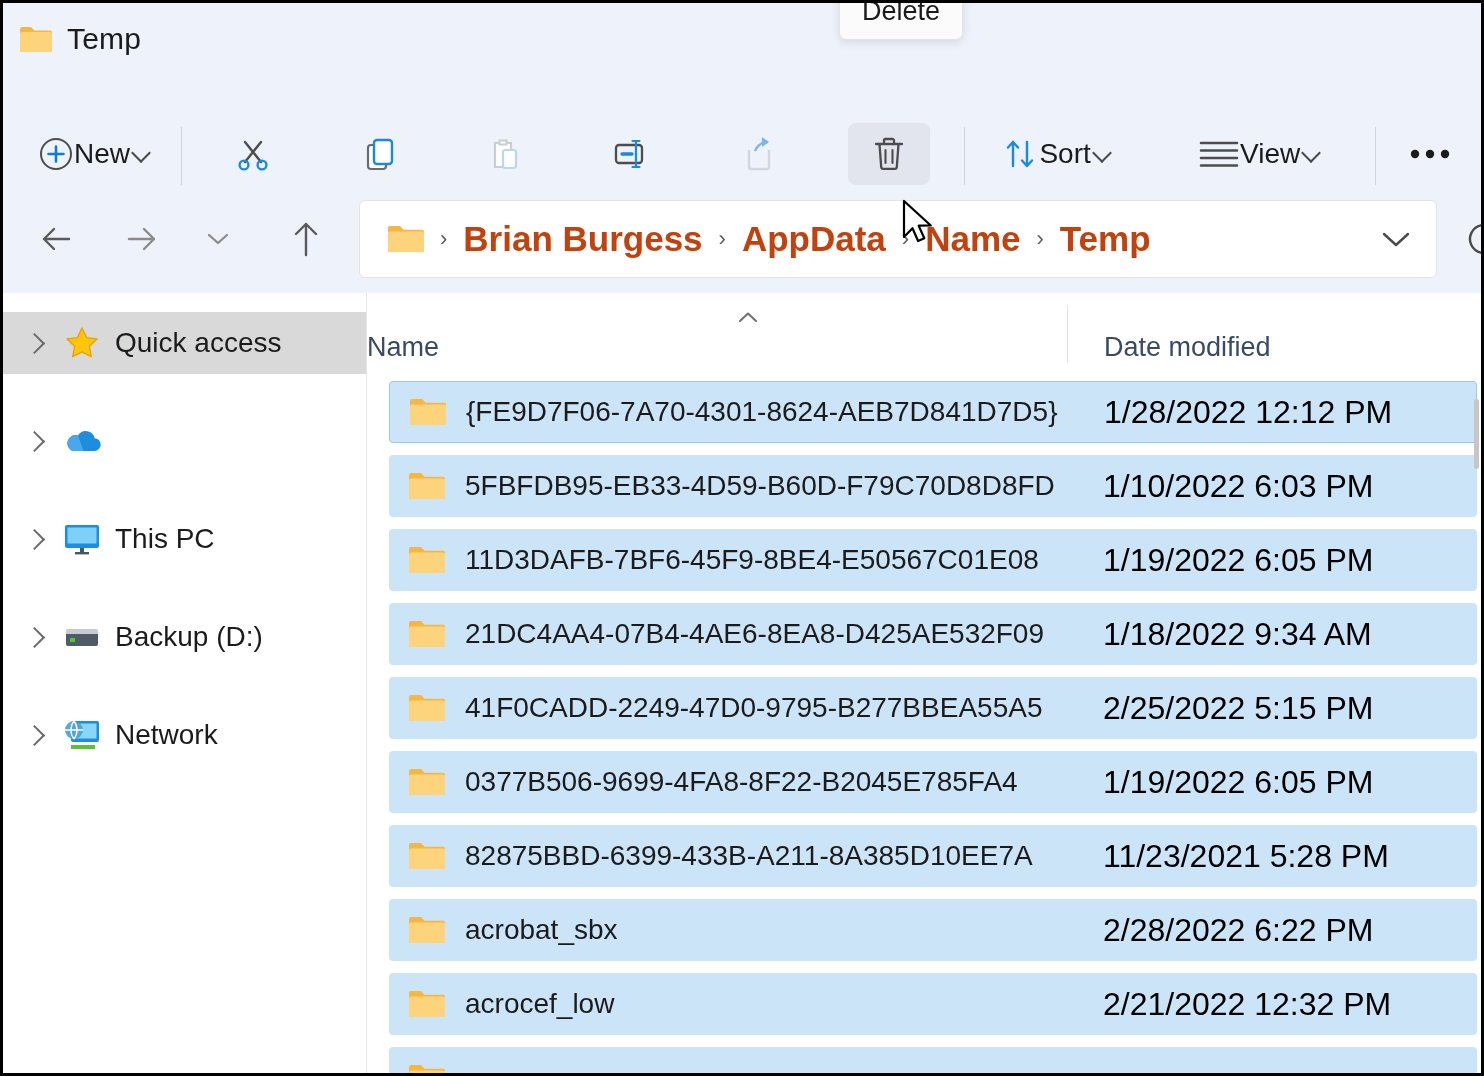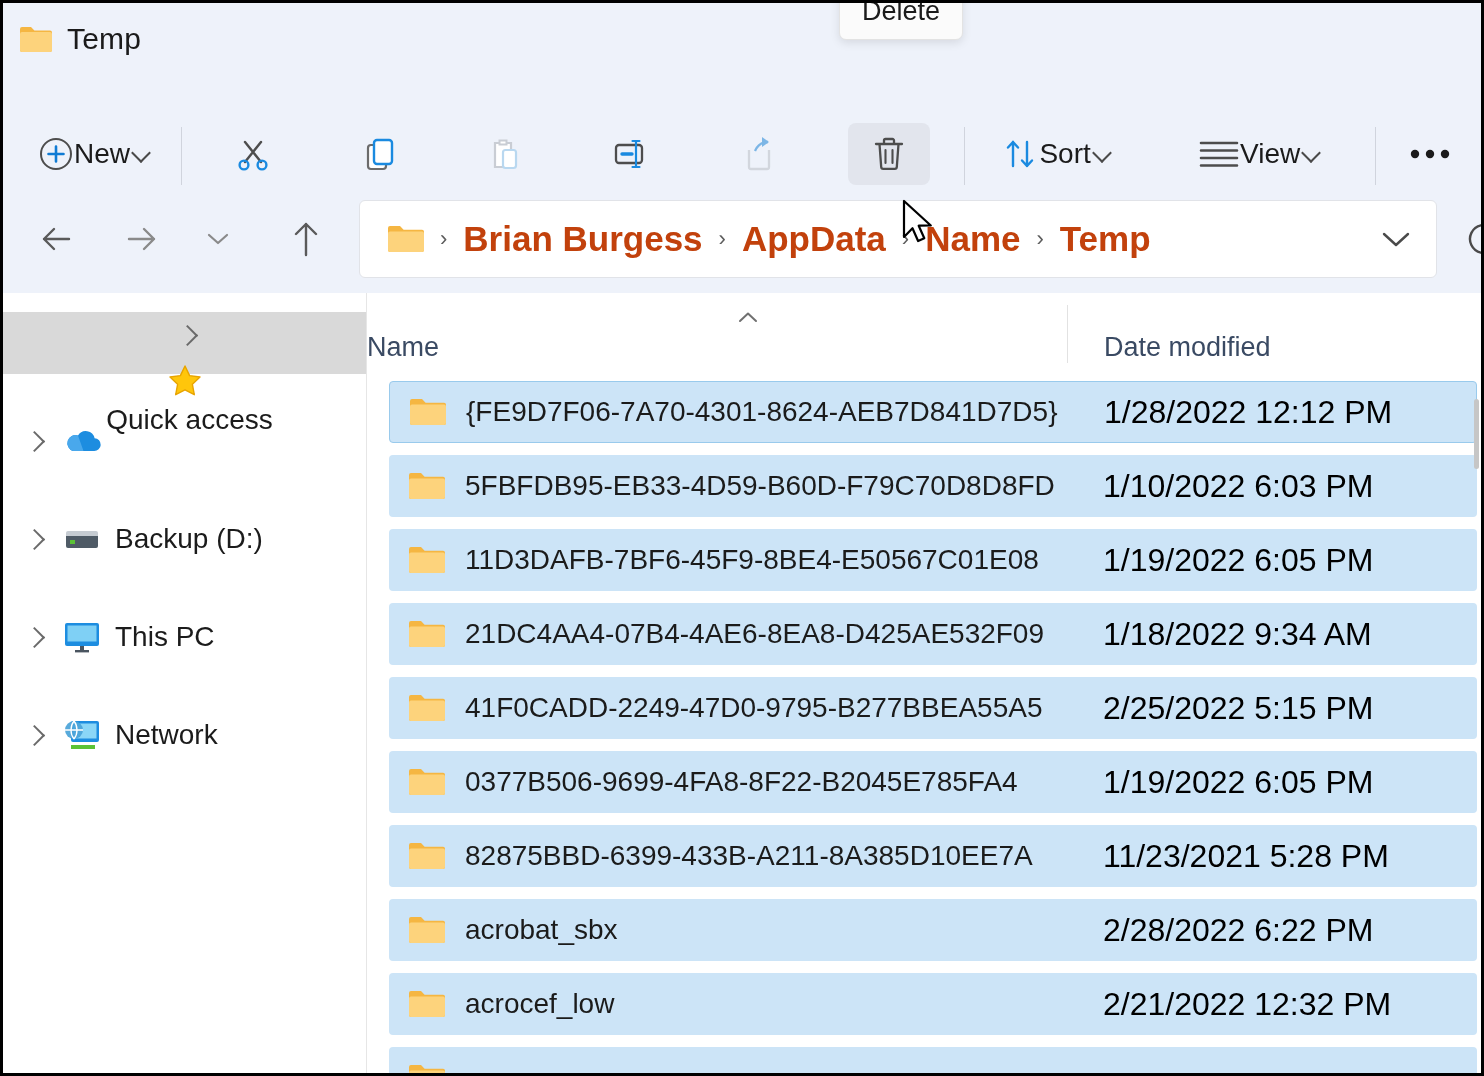--- a/index.html
+++ b/index.html
@@ -170,21 +170,21 @@
     padding-top: 8px;
   }
   .nav-item {
     height: 62px;
     display: flex;
     align-items: center;
     gap: 0;
     padding-left: 10px;
     margin: 11px 0;
   }
-  .nav-item.selected { background: #d9d9d9; flex-direction: column; }
+  .nav-item.selected { background: #d9d9d9; }
   .nav-expand {
     width: 46px; height: 46px;
     display: flex; align-items: center; justify-content: center;
     flex: none;
   }
   .nav-expand::after {
     content: "";
     width: 13px; height: 13px;
     border-right: 2.6px solid #6a6a6a;
     border-bottom: 2.6px solid #6a6a6a;
@@ -516,40 +516,40 @@
           <svg class="svgicon" width="40" height="30" viewBox="0 0 40 30">
             <path d="M11 25h21a6.4 6.4 0 00.6-12.8A9 9 0 0016 9.5 7.6 7.6 0 0011 25z" fill="#1d8de0"></path>
             <path d="M11 25h10.5L16 9.5A7.6 7.6 0 0011 25z" fill="#49a8ec"></path>
           </svg>
         </span>
       </div>
 
       <div class="nav-item" style="margin-top:36px">
         <span class="nav-expand"></span>
         <span class="nav-icon">
-          <svg class="svgicon" width="40" height="26" viewBox="0 0 40 26">
-            <path d="M4 10h32v10a2 2 0 01-2 2H6a2 2 0 01-2-2z" fill="#4f5b66"></path>
-            <path d="M6 5h28a2 2 0 012 2v3H4V7a2 2 0 012-2z" fill="#c6ccd2"></path>
-            <rect x="8" y="14" width="5" height="4" fill="#5bc236"></rect>
-          </svg>
-        </span>
-        <span class="nav-label">Backup (D:)</span>
-      </div>
-
-      <div class="nav-item" style="margin-top:36px">
-        <span class="nav-expand"></span>
-        <span class="nav-icon">
           <svg class="svgicon" width="40" height="36" viewBox="0 0 40 36">
             <rect x="3" y="4" width="34" height="23" rx="2" fill="#1d8de0"></rect>
             <rect x="5.5" y="6.5" width="29" height="16" fill="#7fd0f5"></rect>
             <path d="M13 31h14v2.4H13z" fill="#4a5560"></path>
             <path d="M18 27h4v4h-4z" fill="#4a5560"></path>
           </svg>
         </span>
         <span class="nav-label">This PC</span>
+      </div>
+
+      <div class="nav-item" style="margin-top:36px">
+        <span class="nav-expand"></span>
+        <span class="nav-icon">
+          <svg class="svgicon" width="40" height="26" viewBox="0 0 40 26">
+            <path d="M4 10h32v10a2 2 0 01-2 2H6a2 2 0 01-2-2z" fill="#4f5b66"></path>
+            <path d="M6 5h28a2 2 0 012 2v3H4V7a2 2 0 012-2z" fill="#c6ccd2"></path>
+            <rect x="8" y="14" width="5" height="4" fill="#5bc236"></rect>
+          </svg>
+        </span>
+        <span class="nav-label">Backup (D:)</span>
       </div>
 
       <div class="nav-item" style="margin-top:36px">
         <span class="nav-expand"></span>
         <span class="nav-icon">
           <svg class="svgicon" width="40" height="36" viewBox="0 0 40 36">
             <rect x="9" y="4" width="28" height="21" rx="2" fill="#1d8de0"></rect>
             <rect x="11.5" y="6.5" width="23" height="15" fill="#8ad6f7"></rect>
             <circle cx="12" cy="13" r="9" fill="#4aa3d8" opacity=".92"></circle>
             <path d="M3 13h18M12 4c4 5 4 13 0 18M12 4c-4 5-4 13 0 18" fill="none" stroke="#ffffff" stroke-width="1.3"></path>

